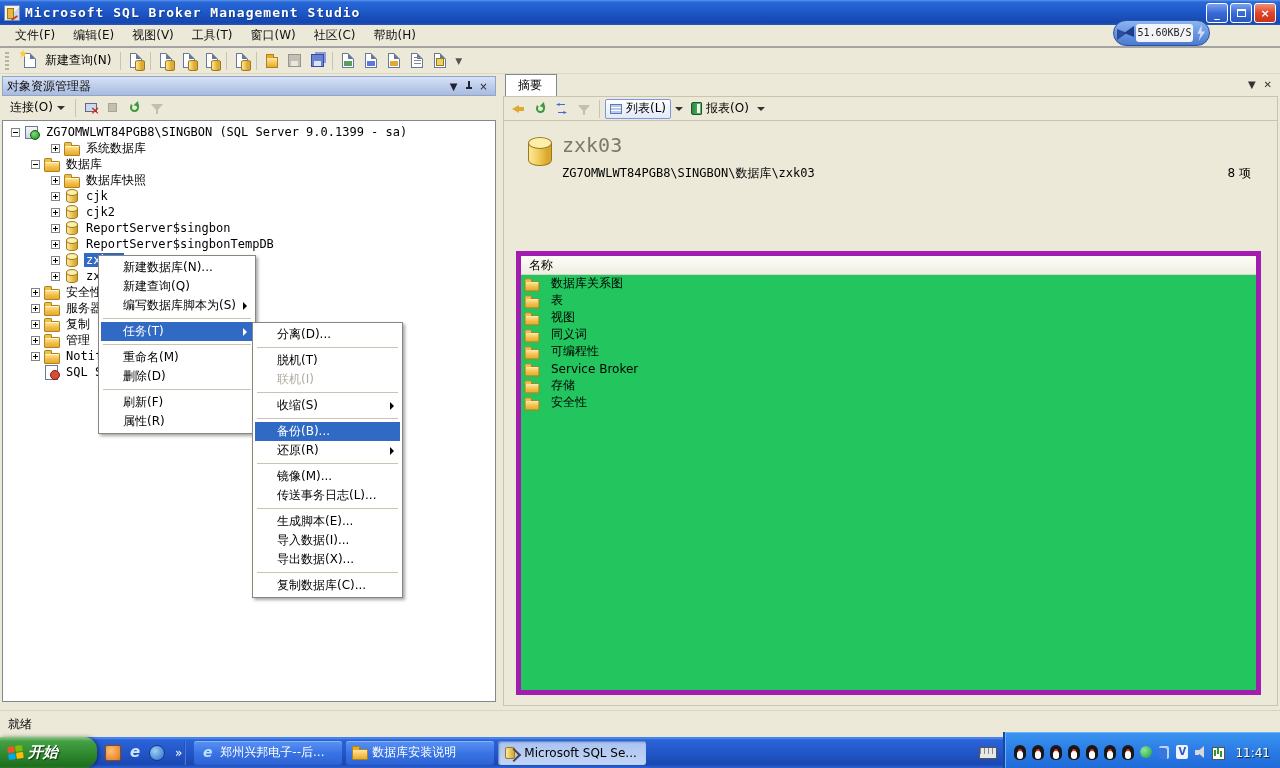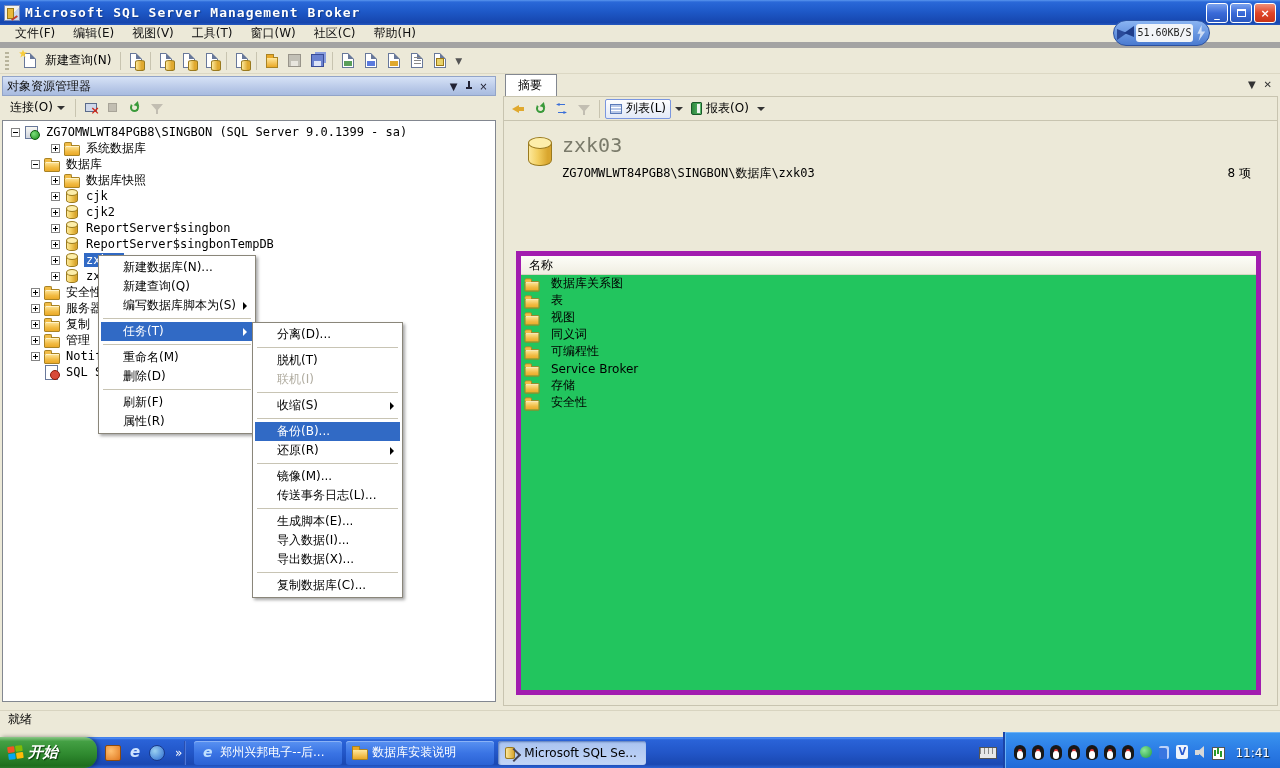--- a/index.html
+++ b/index.html
@@ -24,21 +24,21 @@
   #speedwidget{position:absolute;left:1113px;top:20px;width:97px;height:26px;z-index:60;
     background:linear-gradient(180deg,#8ab4f2,#4a7ad0);border:1px solid #2a50a0;border-radius:13px;
     display:flex;align-items:center;padding:2px;}
   #speed-bird{width:18px;height:14px;position:relative;margin:0 1px;}
   #speed-bird::before{content:"";position:absolute;left:0;top:3px;border-left:10px solid #2a4a9a;border-top:4px solid transparent;border-bottom:7px solid transparent;}
   #speed-bird::after{content:"";position:absolute;left:7px;top:0;border-right:10px solid #1e3c8a;border-top:7px solid transparent;border-bottom:4px solid transparent;}
   #speed-text{flex:1;background:#f2f4f8;border-radius:3px;height:18px;line-height:18px;font-size:10px;color:#222;text-align:center;font-family:"DejaVu Sans Mono",monospace;}
   #speed-bolt{width:12px;height:16px;margin-left:2px;background:#fffa;clip-path:polygon(55% 0,20% 55%,45% 55%,30% 100%,85% 40%,55% 40%);}
 
   
-  #menubar{position:absolute;left:0;top:25px;width:1280px;height:23px;background:#ece9d8;border-bottom:6px solid #a3a3a3;display:flex;align-items:center;padding-left:6px;}
+  #menubar{position:absolute;left:0;top:25px;width:1280px;height:23px;background:#ece9d8;border-bottom:2px solid #a3a3a3;display:flex;align-items:center;padding-left:6px;}
   .menu-item{padding:3px 9px;color:#111;}
 
   
   #toolbar{position:absolute;left:0;top:48px;width:1280px;height:26px;background:#ece9d8;display:flex;align-items:center;padding-left:2px;border-bottom:1px solid #dcd8c4;}
   .grip{width:4px;height:18px;margin:0 3px;background:repeating-linear-gradient(180deg,#b8b49c 0 2px,transparent 2px 4px);}
   #new-query-btn{display:flex;align-items:center;gap:4px;padding:2px 6px;border-radius:2px;}
   .tb-sep{width:1px;height:18px;background:#c8c4b0;margin:0 3px;}
   .tbi{width:23px;height:22px;display:flex;align-items:center;justify-content:center;position:relative;border-radius:2px;}
   .pg{width:12px;height:15px;background:#fff;border:1px solid #68789a;position:relative;}
   .pg::before{content:"";position:absolute;right:-1px;top:-1px;border:3px solid #ece9d8;border-left-color:#68789a;border-bottom-color:#68789a;}
@@ -133,21 +133,21 @@
   #ctx-menu{left:98px;top:255px;width:158px;}
   #sub-menu{left:252px;top:322px;width:151px;}
   .mitem{height:19px;line-height:19px;padding-left:22px;padding-right:6px;position:relative;color:#000;display:flex;align-items:center;}
   .mitem .mlabel{flex:1;}
   .mitem.hl{background:#316ac5;color:#fff;}
   .mitem.dis{color:#b0aca0;}
   .marrow{width:0;height:0;border-left:4px solid currentColor;border-top:4px solid transparent;border-bottom:4px solid transparent;}
   .msep{height:1px;background:#c8c4b4;margin:3px 2px;}
 
   
-  #statusbar{position:absolute;left:0;top:710px;width:1280px;height:27px;background:#ece9d8;border-top:1px solid #d8d4c0;display:flex;padding-left:8px;color:#000;}
+  #statusbar{position:absolute;left:0;top:710px;width:1280px;height:27px;background:#ece9d8;border-top:1px solid #d8d4c0;display:flex;align-items:center;padding-left:8px;color:#000;}
 
   
   #taskbar{position:absolute;left:0;top:737px;width:1280px;height:31px;
     background:linear-gradient(180deg,#3a79ea 0%,#4f8cf2 4%,#2a63d8 9%,#2256c8 50%,#1a48b2 88%,#2e63d4 100%);display:flex;align-items:center;}
   #start-btn{height:31px;width:97px;border-radius:0 13px 13px 0;display:flex;align-items:center;gap:5px;padding:0 16px 0 8px;
     background:linear-gradient(180deg,#8cc888 0%,#44a044 14%,#2f8a2f 55%,#1e6f1e 92%,#2a7a2a 100%);
     box-shadow:2px 0 4px rgba(0,0,0,.4);color:#fff;font-size:15px;font-weight:bold;font-style:italic;text-shadow:1px 1px 1px #0a3a0a;}
   .winflag{width:15px;height:14px;display:grid;grid-template-columns:7px 7px;grid-template-rows:6px 6px;gap:1px;transform:rotate(-8deg);}
   .winflag i{border-radius:1px;}
   .winflag i:nth-child(1){background:#f35325;}.winflag i:nth-child(2){background:#81bc06;}
@@ -183,21 +183,21 @@
   .speaker::after{content:"";position:absolute;left:4px;top:1px;border-right:7px solid #d8d8d8;border-top:6px solid transparent;border-bottom:6px solid transparent;}
   .activity-meter::before{content:"";position:absolute;left:1px;top:2px;width:11px;height:11px;background:#fff;border:1px solid #555;}
   .activity-meter::after{content:"";position:absolute;left:3px;top:5px;width:2px;height:6px;background:#2a9a2a;box-shadow:3px -2px 0 #2a9a2a,6px 1px 0 #2a9a2a;}
   #clock{color:#fff;font-size:12px;margin-left:6px;text-shadow:1px 1px 1px #123;}
 </style>
 </head>
 <body>
 
 <div id="titlebar">
   <span id="app-icon"></span>
-  <span id="title-text">Microsoft SQL Server Management Broker</span>
+  <span id="title-text">Microsoft SQL Broker Management Studio</span>
   <span class="winbtns">
     <span class="wbtn">_</span>
     <span class="wbtn">
         <span class="restore-gl"></span>
       </span>
     <span class="wbtn close">×</span>
   </span>
 </div>
 
 <div id="speedwidget">

